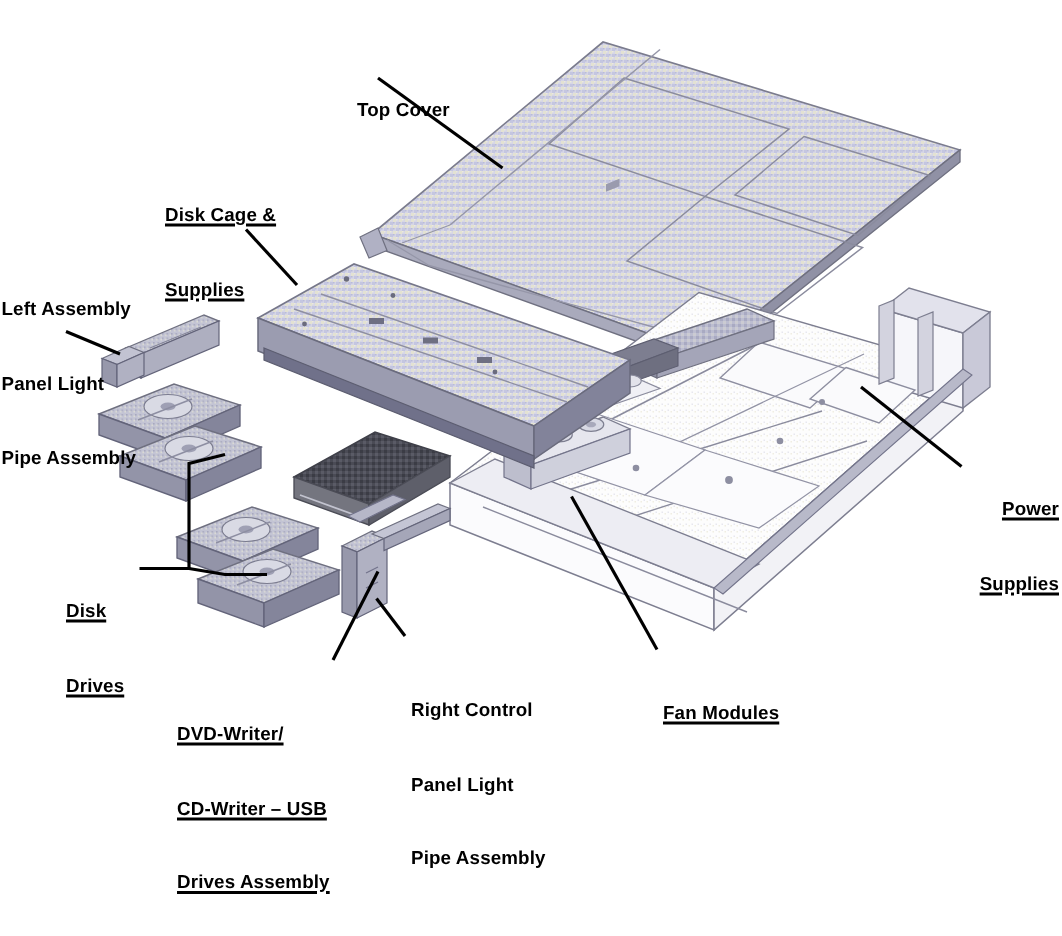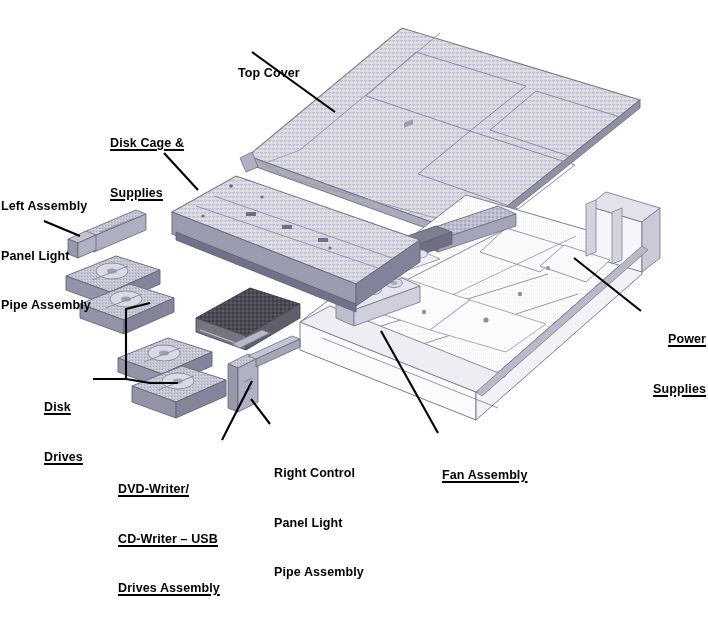--- a/index.html
+++ b/index.html
@@ -281,16 +281,16 @@
     <span class="ln">Drives Assembly</span>
   </div>
 
   <div class="callout" id="c-right-lp">
     <span class="ln">Right Control</span>
     <span class="ln">Panel Light</span>
     <span class="ln">Pipe Assembly</span>
   </div>
 
   <div class="callout ul" id="c-fan">
-    <span class="ln">Fan Assembly</span>
+    <span class="ln">Fan Modules</span>
   </div>
 
 </div>
 
 </body></html>

